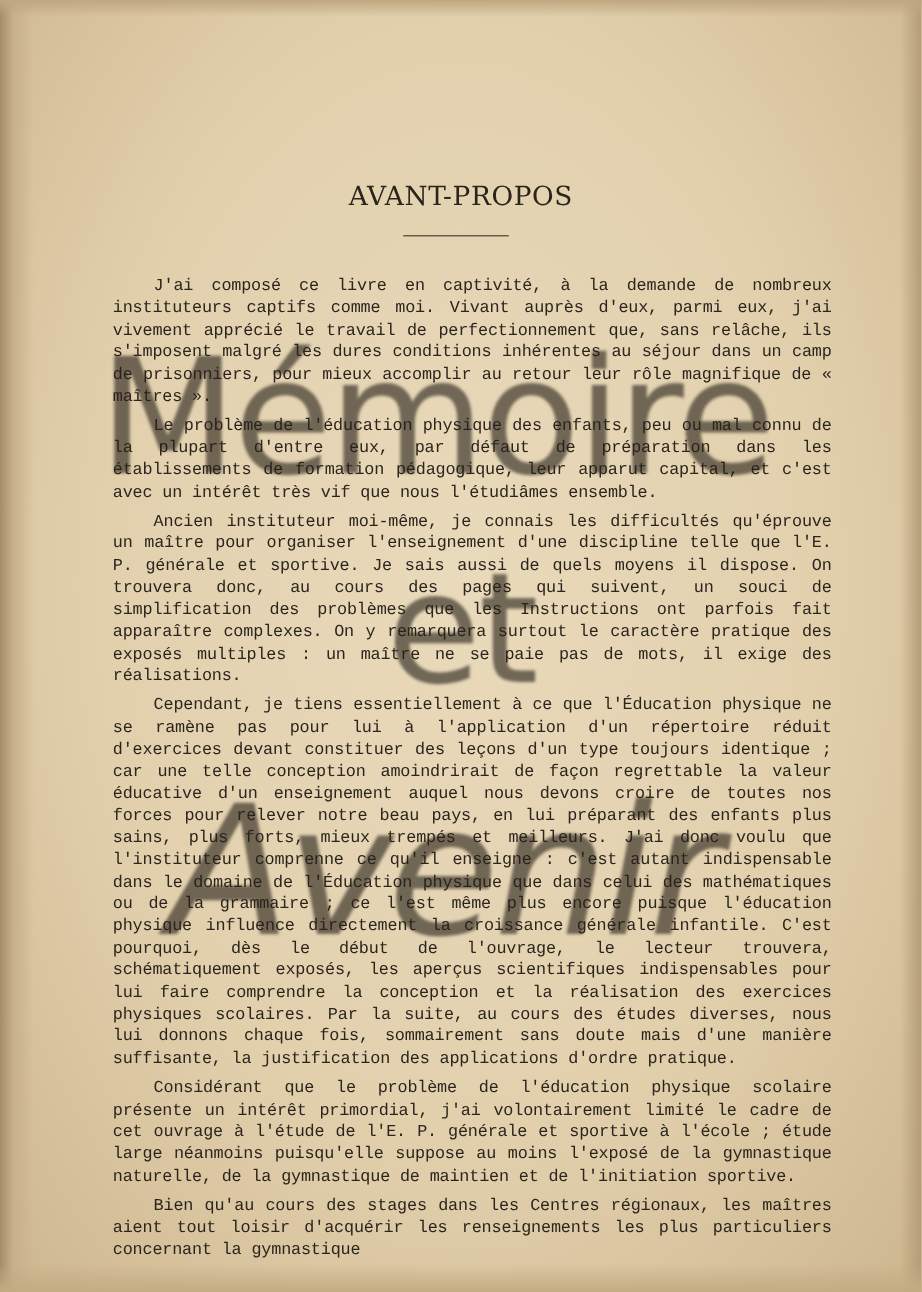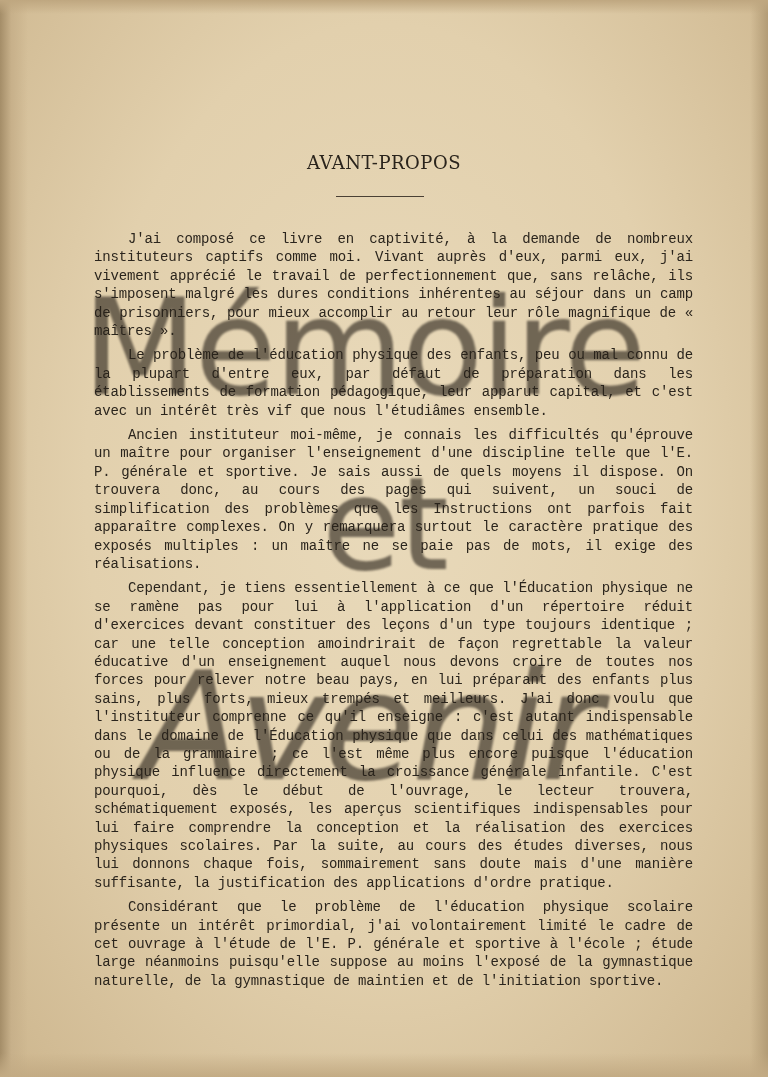--- a/index.html
+++ b/index.html
@@ -24,21 +24,21 @@
     .edge-top {
       position: absolute; left: 0; right: 0; top: 0; height: 14px;
       background: linear-gradient(to bottom, #bfa780 0%, rgba(226,208,173,0) 100%);
     }
     .edge-bottom {
       position: absolute; left: 0; right: 0; bottom: 0; height: 24px;
       background: linear-gradient(to top, #c3ab84 0%, rgba(226,208,173,0) 100%);
     }
     .title {
       position: absolute; top: 152px; left: 0; width: 768px; text-align: center;
-      font-size: 18px; letter-spacing: 0.5px; color: #2a241c;
+      font-size: 22px; letter-spacing: 0.5px; color: #2a241c;
       font-family: "DejaVu Serif", serif;
     }
     .rule {
       position: absolute; top: 196px; left: 336px; width: 88px; height: 1px;
       background: #4a4034;
     }
     .body-text {
       position: absolute; top: 230px; left: 94px; width: 599px;
       font-size: 14px; line-height: 18.4px; color: #2b251d;
       text-align: justify; hyphens: manual;
@@ -68,18 +68,19 @@
 
   <div class="title">AVANT-PROPOS</div>
   <div class="rule"></div>
 
   <div class="body-text">
     <p class="para">J'ai composé ce livre en captivité, à la demande de nombreux instituteurs captifs comme moi. Vivant auprès d'eux, parmi eux, j'ai vivement apprécié le travail de perfectionnement que, sans relâche, ils s'imposent malgré les dures conditions inhérentes au séjour dans un camp de prisonniers, pour mieux accomplir au retour leur rôle magnifique de « maîtres ».</p>
     <p class="para">Le problème de l'éducation physique des enfants, peu ou mal connu de la plupart d'entre eux, par défaut de préparation dans les établissements de formation pédagogique, leur apparut capital, et c'est avec un intérêt très vif que nous l'étudiâmes ensemble.</p>
     <p class="para">Ancien instituteur moi-même, je connais les difficultés qu'éprouve un maître pour organiser l'enseignement d'une discipline telle que l'E. P. générale et sportive. Je sais aussi de quels moyens il dispose. On trouvera donc, au cours des pages qui suivent, un souci de simplification des problèmes que les Instructions ont parfois fait apparaître complexes. On y remarquera surtout le caractère pratique des exposés multiples : un maître ne se paie pas de mots, il exige des réalisations.</p>
     <p class="para">Cependant, je tiens essentiellement à ce que l'Éducation physique ne se ramène pas pour lui à l'application d'un répertoire réduit d'exercices devant constituer des leçons d'un type toujours identique ; car une telle conception amoindrirait de façon regrettable la valeur éducative d'un enseignement auquel nous devons croire de toutes nos forces pour relever notre beau pays, en lui préparant des enfants plus sains, plus forts, mieux trempés et meilleurs. J'ai donc voulu que l'instituteur comprenne ce qu'il enseigne : c'est autant indispensable dans le domaine de l'Éducation physique que dans celui des mathématiques ou de la grammaire ; ce l'est même plus encore puisque l'éducation physique influence directement la croissance générale infantile. C'est pourquoi, dès le début de l'ouvrage, le lecteur trouvera, schématiquement exposés, les aperçus scientifiques indispensables pour lui faire comprendre la conception et la réalisation des exercices physiques scolaires. Par la suite, au cours des études diverses, nous lui donnons chaque fois, sommairement sans doute mais d'une manière suffisante, la justification des applications d'ordre pratique.</p>
     <p class="para">Considérant que le problème de l'éducation physique scolaire présente un intérêt primordial, j'ai volontairement limité le cadre de cet ouvrage à l'étude de l'E. P. générale et sportive à l'école ; étude large néanmoins puisqu'elle suppose au moins l'exposé de la gymnastique naturelle, de la gymnastique de maintien et de l'initiation sportive.</p>
+    <p class="para tight">Bien qu'au cours des stages dans les Centres régionaux, les maîtres aient tout loisir d'acquérir les renseignements les plus particuliers concernant la gymnastique</p>
   </div>
 
   <div class="watermark wm-1">Mémoire</div>
   <div class="watermark wm-2">et</div>
   <div class="watermark wm-3">Avenir</div>
 </div>
 
 </body></html>

